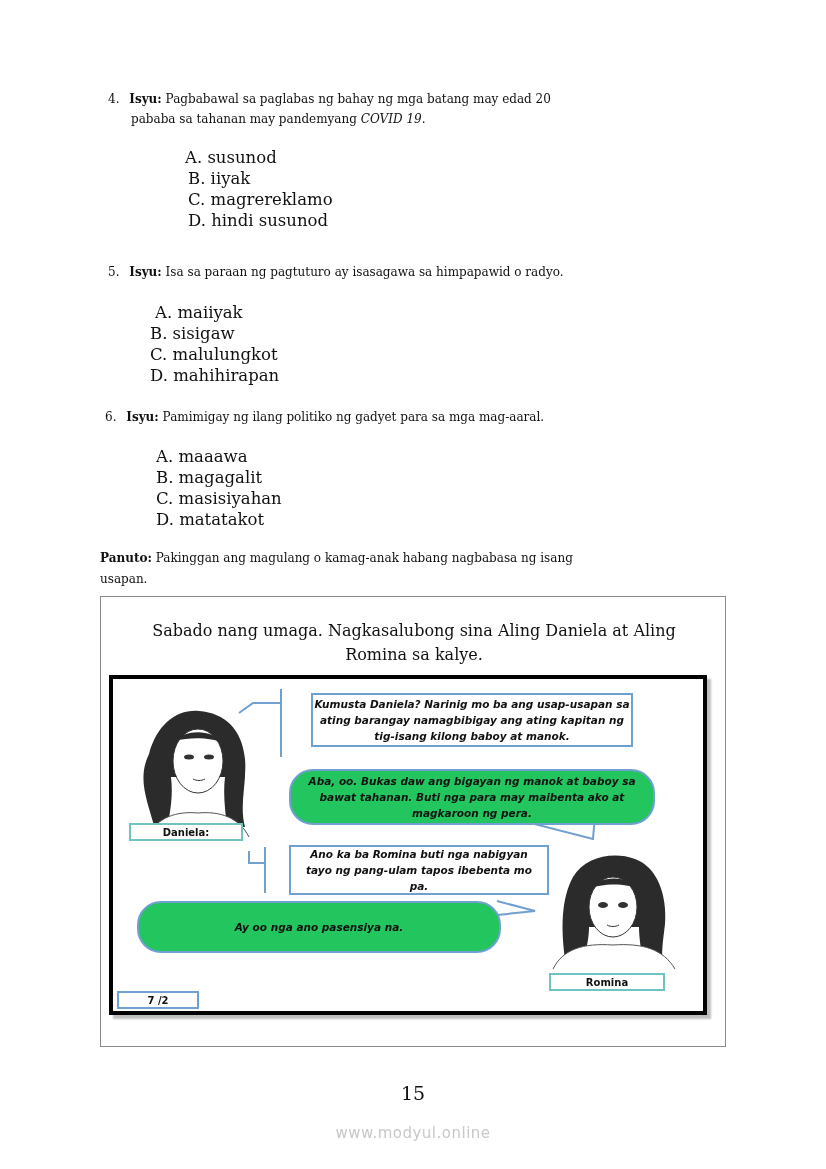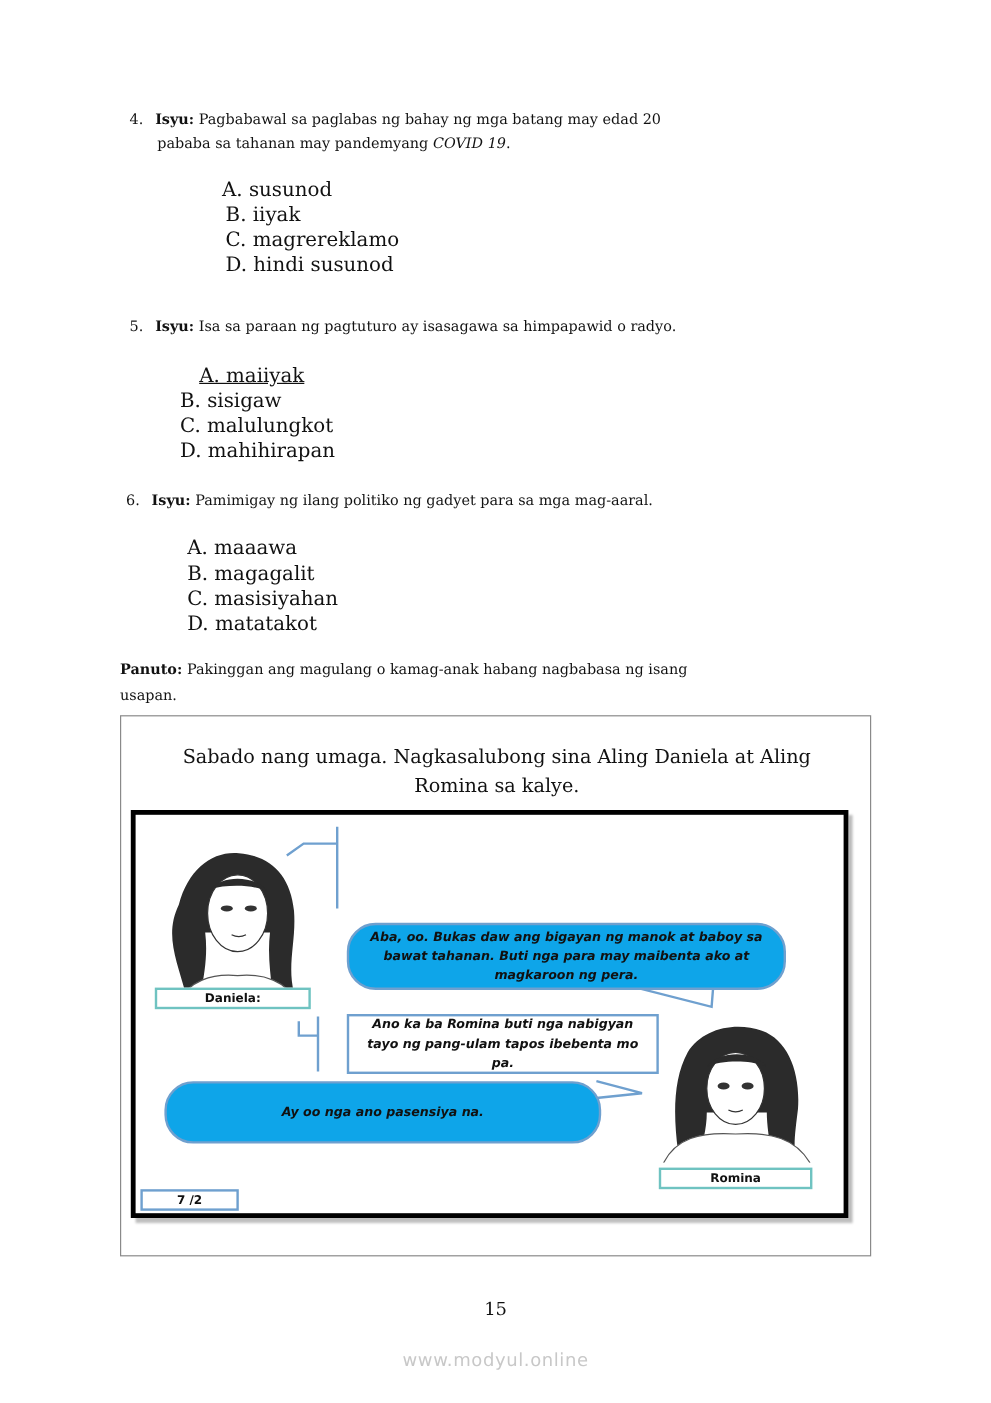--- a/index.html
+++ b/index.html
@@ -9,26 +9,26 @@
   .q-line { font-size:12px; line-height:20px; white-space:nowrap; }
   .q-line b { font-weight:bold; }
   .opt { font-size:16.5px; line-height:21px; white-space:nowrap; }
   .panel { left:100px; top:596px; width:626px; height:451px; border:1px solid #8a8a8a; box-sizing:border-box; background:#fff; }
   .panel-title { left:0; width:626px; top:22px; text-align:center; font-weight:normal; font-size:16px; line-height:24px; }
   .comic { left:8px; top:78px; width:598px; height:340px; border:4px solid #000; box-sizing:border-box; background:#fff;
            box-shadow:4px 4px 2px #bdbdbd; }
   .bubble-text { font-family:"DejaVu Sans", "Liberation Sans", sans-serif; font-style:italic; font-weight:bold;
                  font-size:10.5px; line-height:16px; text-align:center; color:#111; }
   .rect-box { border:2px solid #6fa0cf; box-sizing:border-box; background:#fff; display:flex; align-items:center; justify-content:center; }
-  .round-box { border:2px solid #6fa0cf; border-radius:24px; box-sizing:border-box; background:#0ea5e9; display:flex; align-items:center; justify-content:center; }
+  .round-box { border:2px solid #6fa0cf; border-radius:24px; box-sizing:border-box; background:#22c55e; display:flex; align-items:center; justify-content:center; }
   .name-tag { border:2px solid #6fc3c1; box-sizing:border-box; background:#fff; font-family:"DejaVu Sans","Liberation Sans",sans-serif;
               font-weight:bold; font-size:10px; display:flex; align-items:center; justify-content:center; }
   .page-tag { border:2px solid #6fa0cf; box-sizing:border-box; background:#fff; font-family:"DejaVu Sans","Liberation Sans",sans-serif;
               font-weight:bold; font-size:10px; display:flex; align-items:center; justify-content:center; }
-  .page-num { left:0; width:826px; top:1082px; text-align:center; font-size:15px; }
+  .page-num { left:0; width:826px; top:1082px; text-align:center; font-size:19px; }
   .watermark { left:0; width:826px; top:1124px; text-align:center; font-family:"DejaVu Sans","Liberation Sans",sans-serif;
                font-size:15px; color:#c8c8c8; letter-spacing:0.5px; }
 </style>
 </head>
 <body>
 
 <div class="abs q-line" style="left:108px; top:89px;">
   <span>4.</span>
   <b style="margin-left:6px;">Isyu:</b>
   <span>Pagbabawal sa paglabas ng bahay ng mga batang may edad 20</span>
@@ -42,21 +42,21 @@
   <div class="opt" style="margin-left:3px;">C. magrereklamo</div>
   <div class="opt" style="margin-left:3px;">D. hindi susunod</div>
 </div>
 
 <div class="abs q-line" style="left:108px; top:262px;">
   <span>5.</span>
   <b style="margin-left:6px;">Isyu:</b>
   <span>Isa sa paraan ng pagtuturo ay isasagawa sa himpapawid o radyo.</span>
 </div>
 <div class="abs" style="left:150px; top:302px;">
-  <div class="opt" style="margin-left:16px;text-decoration:underline;">A. maiiyak</div>
+  <div class="opt" style="margin-left:5px;">A. maiiyak</div>
   <div class="opt">B. sisigaw</div>
   <div class="opt">C. malulungkot</div>
   <div class="opt">D. mahihirapan</div>
 </div>
 
 <div class="abs q-line" style="left:105px; top:407px;">
   <span>6.</span>
   <b style="margin-left:6px;">Isyu:</b>
   <span>Pamimigay ng ilang politiko ng gadyet para sa mga mag-aaral.</span>
 </div>
@@ -94,22 +94,29 @@
 
     <svg class="abs" style="left:14px; top:20px;" width="140" height="140" viewBox="0 0 140 140">
       <path d="M28,130 C20,100 10,80 22,55 C30,25 50,10 72,12 C98,14 115,30 118,60 C120,85 112,105 118,128 L100,128 C98,110 96,95 98,78 L44,78 C46,95 44,110 40,130 Z" fill="#2b2b2b"></path>
       <ellipse cx="71" cy="62" rx="25" ry="32" fill="#fff" stroke="#333" stroke-width="1"></ellipse>
       <path d="M48,42 C58,30 86,30 96,44 C84,38 62,38 48,42 Z" fill="#2b2b2b"></path>
       <ellipse cx="62" cy="58" rx="5" ry="2.5" fill="#333"></ellipse>
       <ellipse cx="82" cy="58" rx="5" ry="2.5" fill="#333"></ellipse>
       <path d="M66,80 C70,82 74,82 78,80" stroke="#333" fill="none"></path>
       <path d="M20,138 C30,118 50,112 71,114 C92,112 112,118 122,138" stroke="#555" fill="#fff"></path>
     </svg>
-    <div class="abs name-tag" style="left:16px; top:144px; width:130px; height:18px;">Daniela:</div>
+    <div class="abs name-tag" style="left:16px; top:144px; width:114px; height:18px;">Daniela:</div>
 
+    <div class="abs rect-box" style="left:198px; top:14px; width:322px; height:54px;">
+      <div class="bubble-text">
+        <div>Kumusta Daniela?  Narinig mo ba ang usap-usapan sa</div>
+        <div>ating  barangay namagbibigay ang ating kapitan ng</div>
+        <div>tig-isang kilong baboy at manok.</div>
+      </div>
+    </div>
 
     <div class="abs round-box" style="left:176px; top:90px; width:366px; height:56px;">
       <div class="bubble-text">
         <div>Aba, oo. Bukas daw ang bigayan ng manok at baboy sa</div>
         <div>bawat  tahanan. Buti nga para may maibenta ako at</div>
         <div>magkaroon ng pera.</div>
       </div>
     </div>
 
     <div class="abs rect-box" style="left:176px; top:166px; width:260px; height:50px;">
@@ -126,20 +133,20 @@
 
     <svg class="abs" style="left:430px; top:170px;" width="140" height="120" viewBox="0 0 140 120">
       <path d="M22,110 C18,80 18,50 30,28 C42,8 70,2 92,10 C114,18 124,45 122,75 C120,92 118,104 120,116 L100,116 C98,100 96,88 96,78 L46,78 C46,92 42,104 40,116 Z" fill="#2b2b2b"></path>
       <ellipse cx="70" cy="58" rx="24" ry="30" fill="#fff" stroke="#333" stroke-width="1"></ellipse>
       <path d="M46,40 C56,26 86,26 96,40 C84,34 58,34 46,40 Z" fill="#2b2b2b"></path>
       <ellipse cx="60" cy="56" rx="5" ry="3" fill="#333"></ellipse>
       <ellipse cx="80" cy="56" rx="5" ry="3" fill="#333"></ellipse>
       <path d="M64,76 C68,78 72,78 76,76" stroke="#333" fill="none"></path>
       <path d="M10,120 C20,100 40,94 70,96 C100,94 120,100 132,120" stroke="#555" fill="#fff"></path>
     </svg>
-    <div class="abs name-tag" style="left:436px; top:294px; width:128px; height:18px;">Romina</div>
+    <div class="abs name-tag" style="left:436px; top:294px; width:116px; height:18px;">Romina</div>
 
     <div class="abs page-tag" style="left:4px; top:312px; width:82px; height:18px;">7 /2</div>
   </div>
 </div>
 
 <div class="abs page-num">15</div>
 <div class="abs watermark">www.modyul.online</div>
 
 </body></html>

